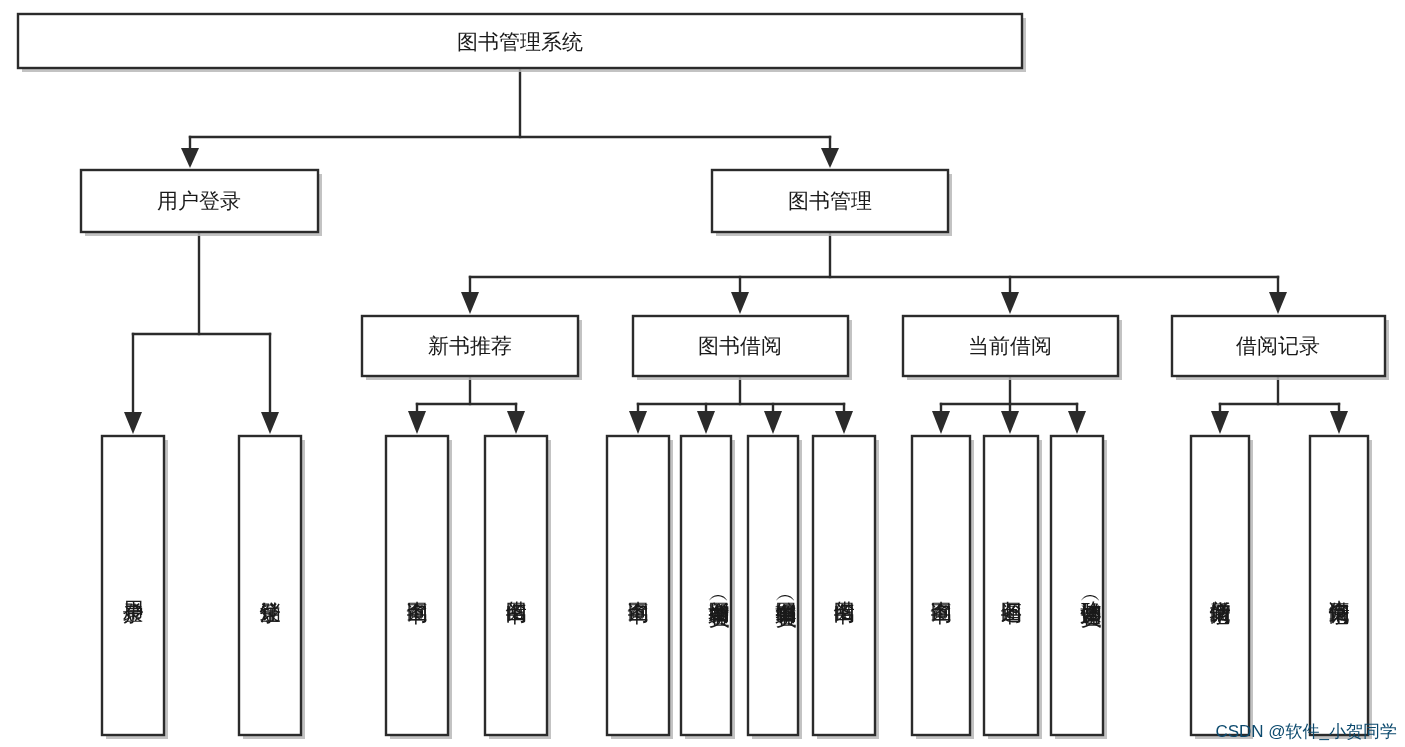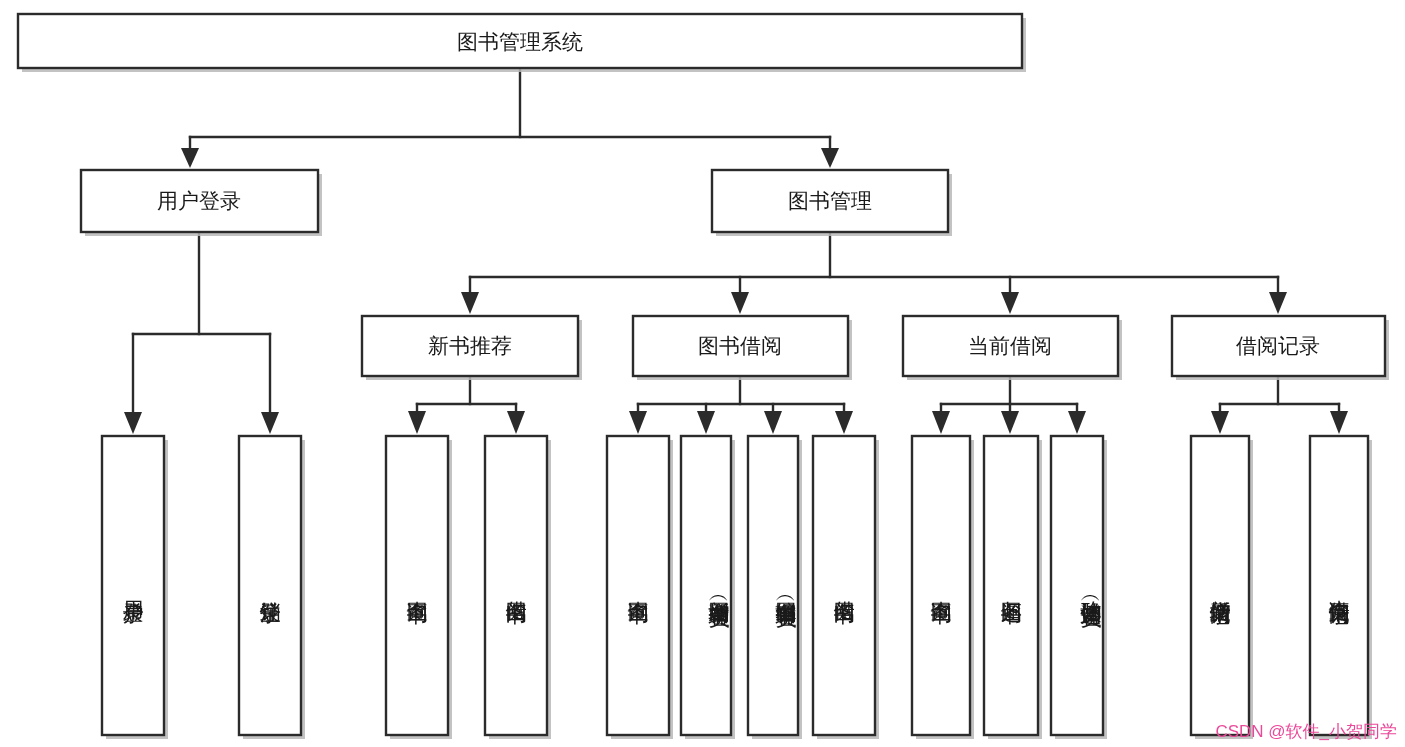--- a/index.html
+++ b/index.html
@@ -64,21 +64,21 @@
     letter-spacing: 1px;
     white-space: nowrap;
     pointer-events: none;
   }
   .watermark {
     position: absolute;
     right: 8px;
     bottom: 4px;
     font-family: "Liberation Sans", "DejaVu Sans", sans-serif;
     font-size: 17px;
-    color: #ec4899;
+    color: #0c4a6e;
     white-space: nowrap;
   }
 </style>
 </head>
 <body>
 
 <div id="diagram-root">
 
   <svg class="flow" viewBox="0 0 1405 747">
     <defs></defs>

